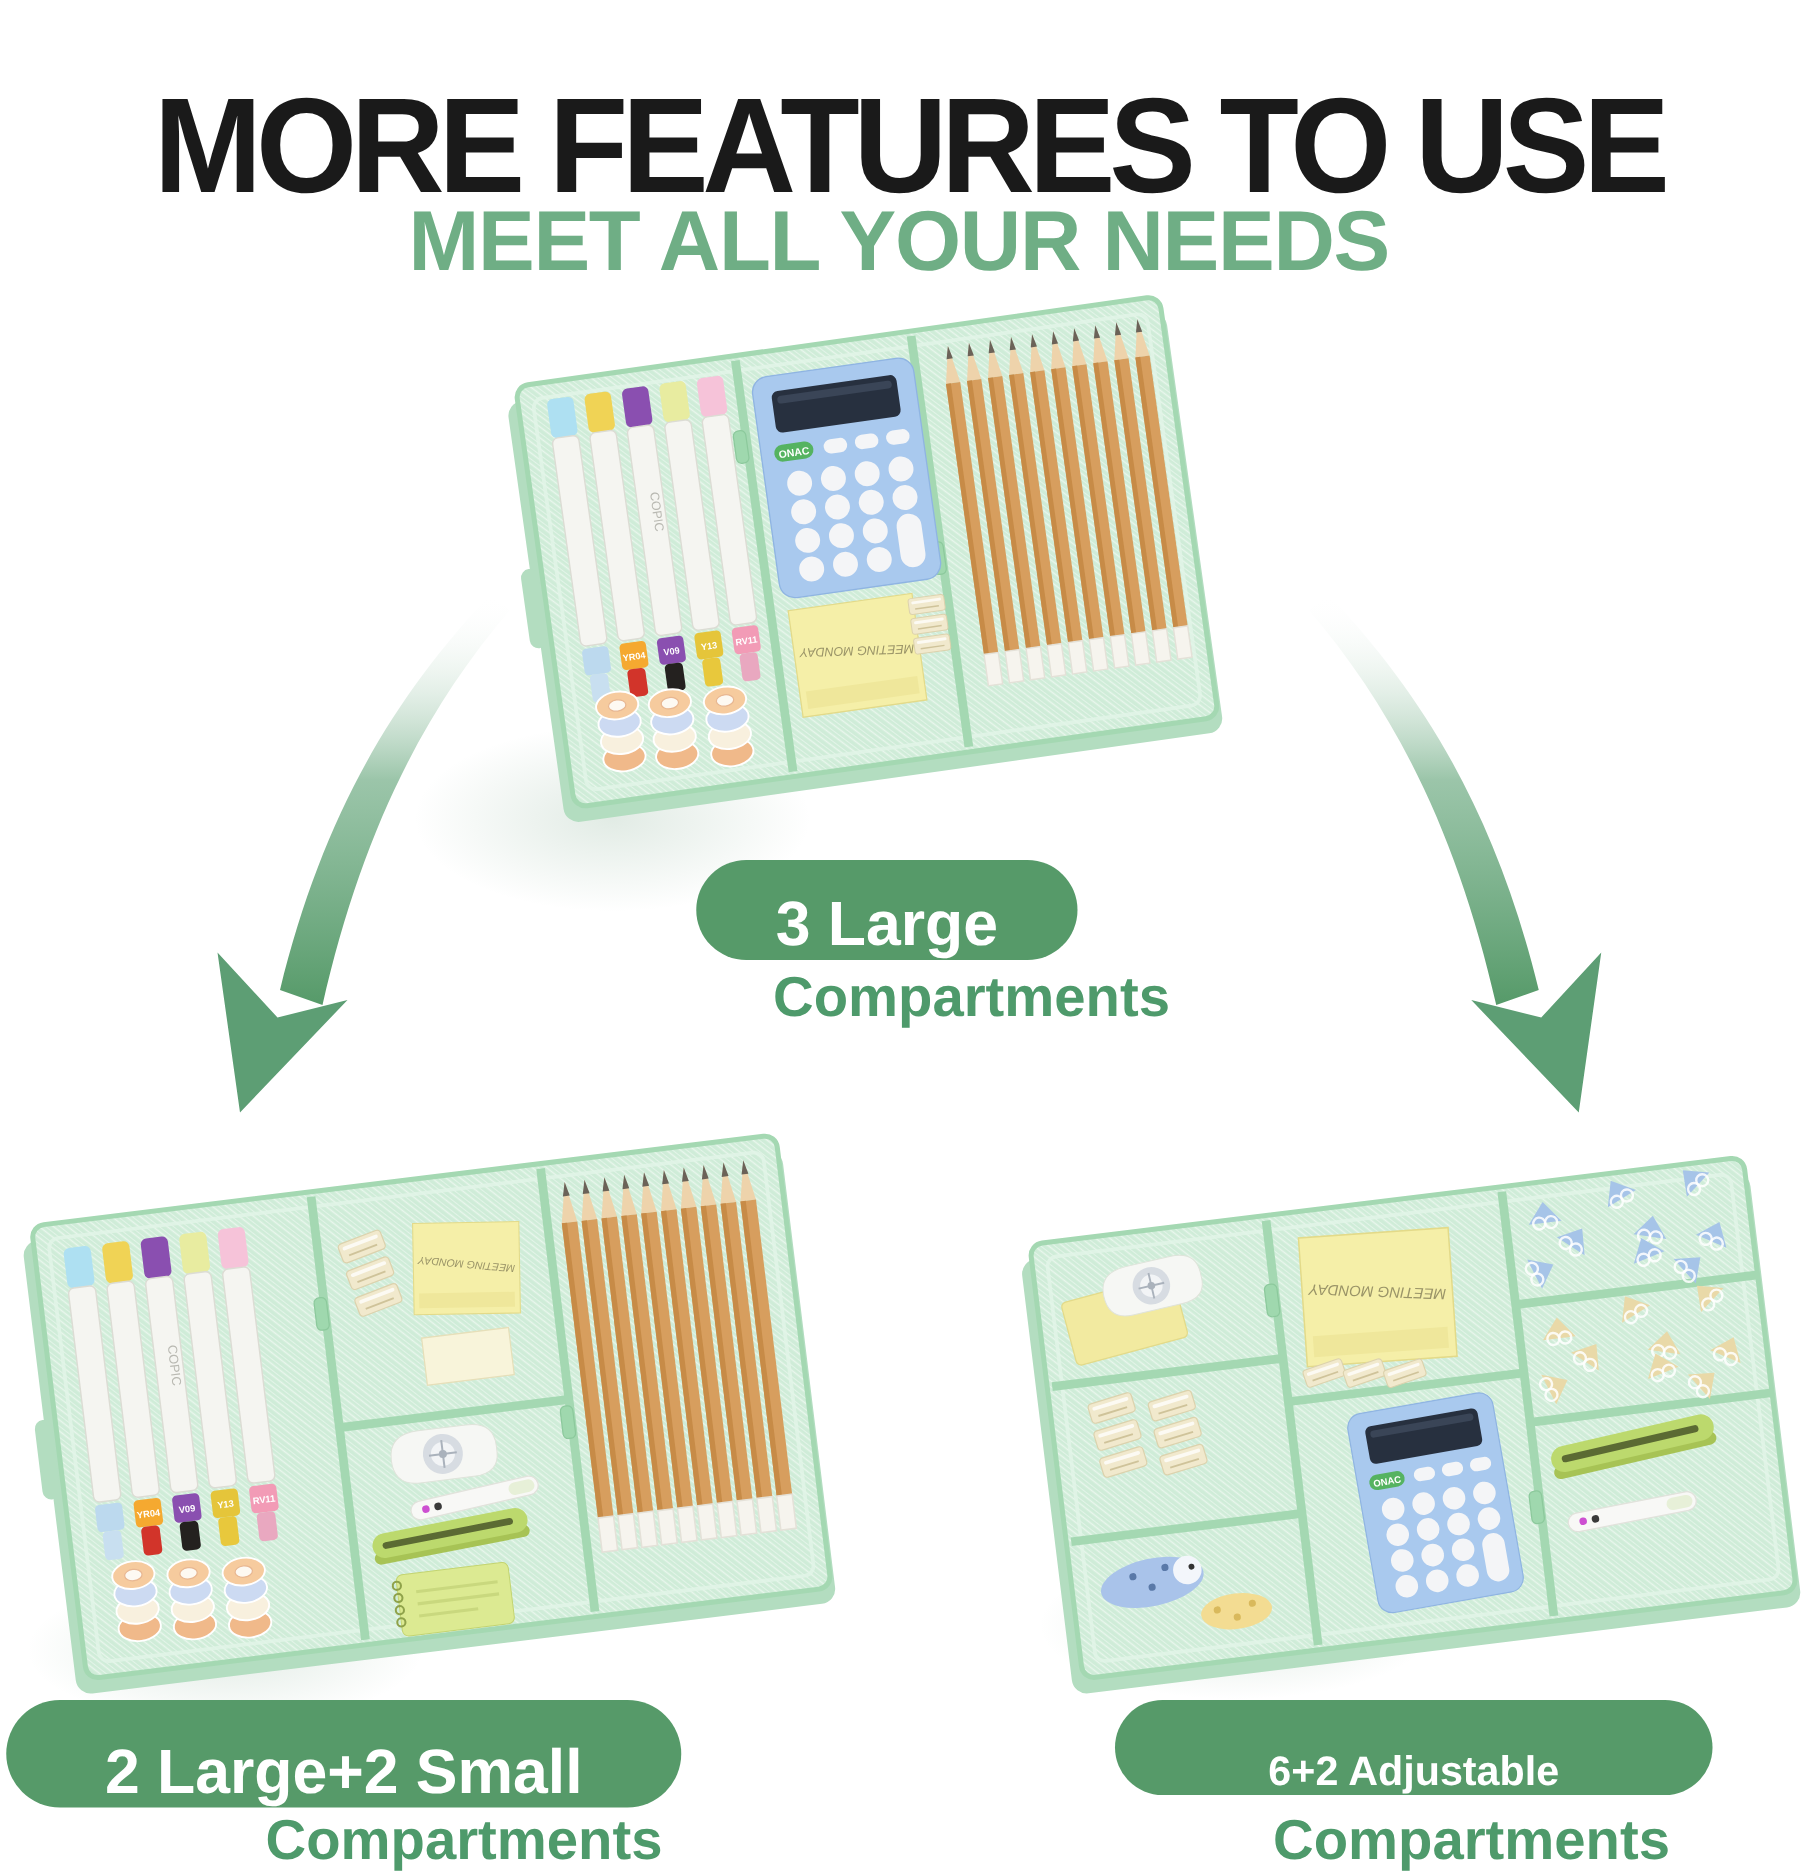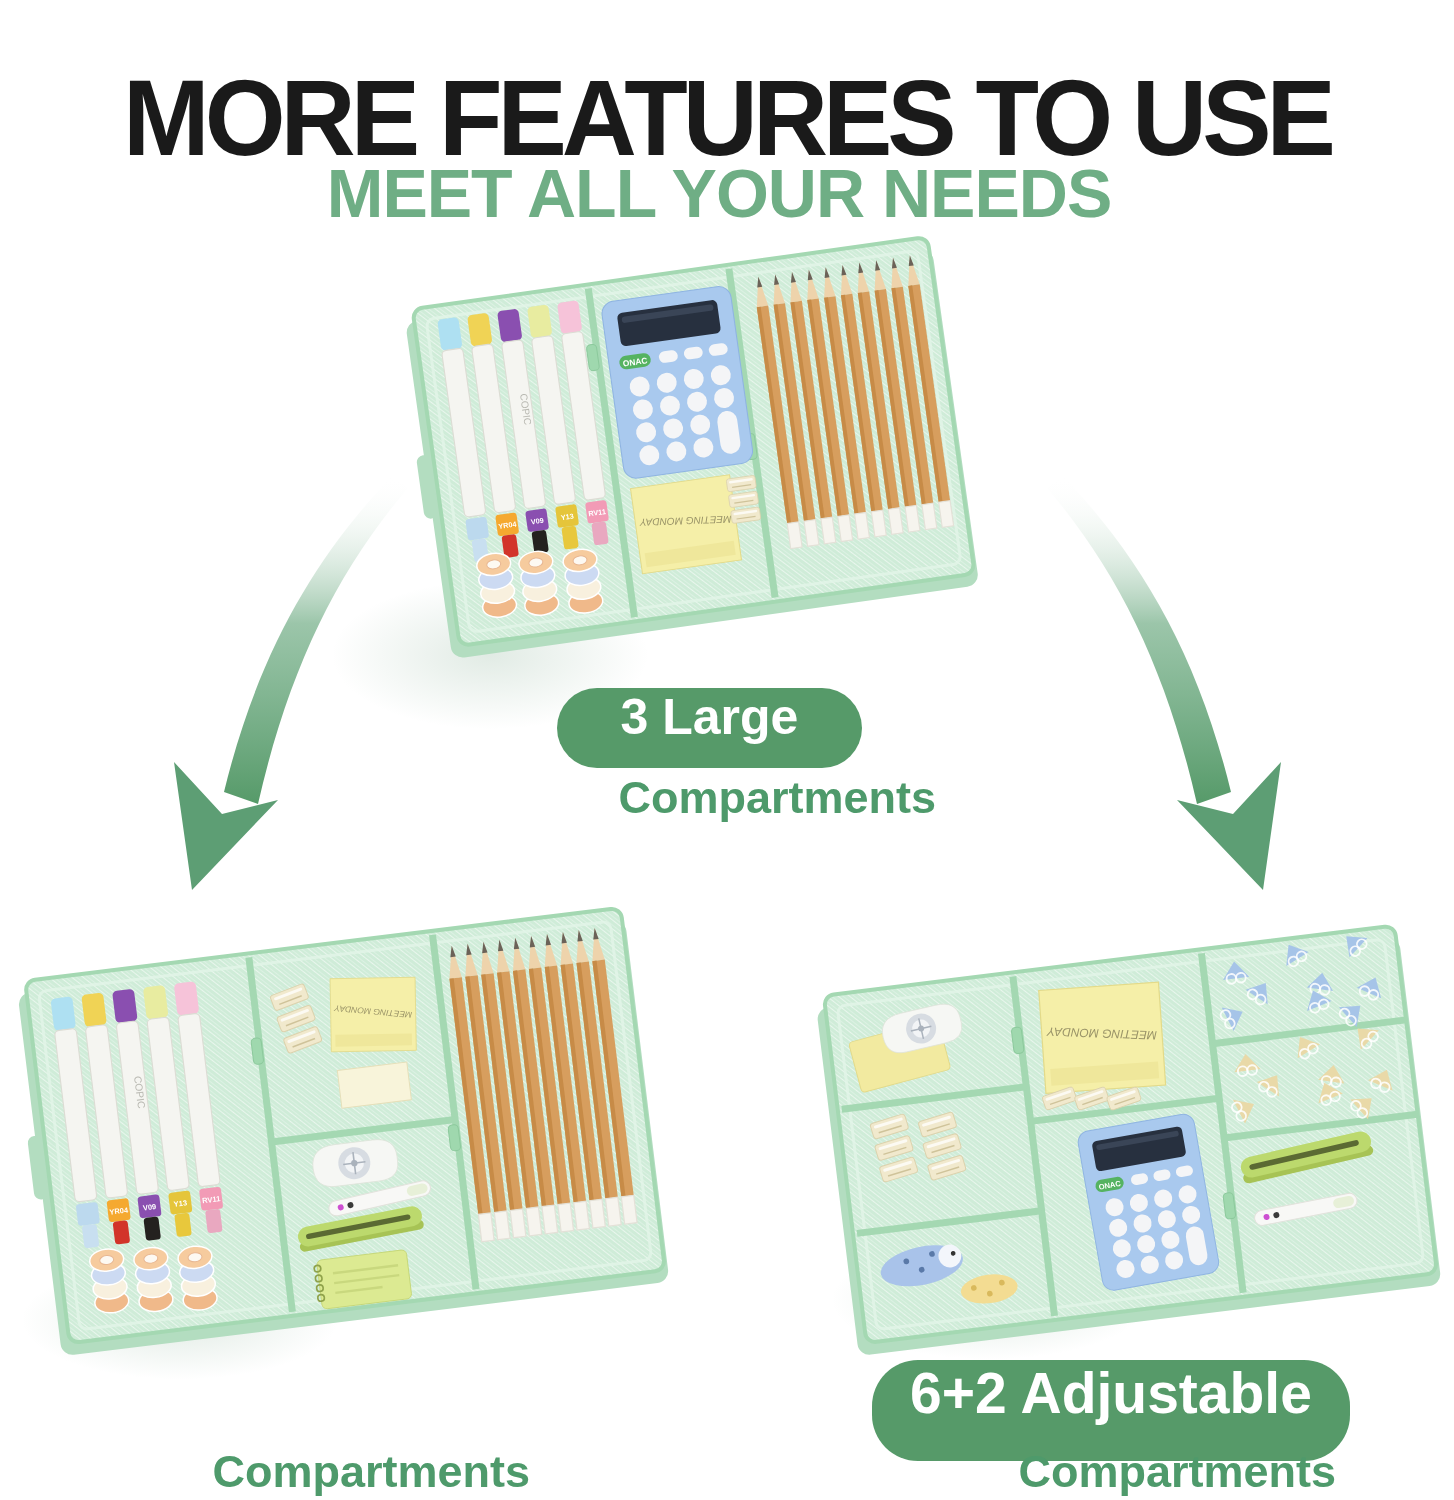--- a/index.html
+++ b/index.html
@@ -4,26 +4,26 @@
 <style>
   html,body{margin:0;padding:0;background:#fff;}
   .canvas{position:relative;width:1454px;height:1500px;background:#fff;overflow:hidden;
           font-family:"Liberation Sans","DejaVu Sans",sans-serif;border-radius:12px;}
   .title{position:absolute;left:0;right:0;top:-14px;text-align:center;
          font-size:104px;font-weight:bold;letter-spacing:-5px;
          color:var(--title-color,#1a1a1a);white-space:nowrap;transform:scaleY(1.04);transform-origin:top center;}
   .subtitle{position:absolute;left:0;right:16px;top:98px;text-align:center;
          font-size:68px;font-weight:bold;letter-spacing:-1px;
          color:var(--subtitle-green,#6fae85);white-space:nowrap;}
-  .badge{position:absolute;display:flex;align-items:flex-start;justify-content:center;
+  .badge{position:absolute;display:flex;align-items:flex-end;justify-content:center;
          background:var(--badge-green,#569a69);color:#fff;font-weight:bold;
          border-radius:46px;white-space:nowrap;}
   .badge-top{left:557px;top:688px;width:305px;height:80px;font-size:50px;}
   .badge-bl{left:5px;top:1360px;width:540px;height:86px;font-size:50px;}
-  .badge-br{left:872px;top:1360px;width:478px;height:101px;font-size:57px;}
+  .badge-br{left:892px;top:1360px;width:478px;height:76px;font-size:33px;}
   .caption{position:absolute;text-align:right;font-weight:bold;font-size:45px;
          color:var(--caption-green,#4e9a6b);white-space:nowrap;}
   .cap-top{left:486px;top:772px;width:450px;}
   .cap-bl{left:30px;top:1446px;width:500px;}
   .cap-br{left:886px;top:1446px;width:450px;}
   .tray{position:absolute;}
   .tray-top{left:350px;top:192px;}
   .tray-bl{left:0px;top:878px;}
   .tray-br{left:795px;top:905px;}
   .arrow{position:absolute;}
@@ -347,20 +347,23 @@
           <use href="#clip" transform="translate(458,201) rotate(70) scale(1.2)"></use>
           <use href="#clip" transform="translate(520,205) rotate(-15) scale(1.2)"></use>
           <use href="#clip" transform="translate(572,211) rotate(55) scale(1.2)"></use>
         </g>
         <use href="#stapler" transform="translate(440,268) rotate(-6) scale(0.95)"></use>
         <use href="#whitepen" transform="translate(448,322) rotate(-4)"></use>
       </g>
     </svg>
   </div>
 
+  <div class="badge badge-bl">
+    <span>2 Large+2 Small</span>
+  </div>
   <div class="caption cap-bl">Compartments</div>
 
   <div class="badge badge-br">
     <span>6+2 Adjustable</span>
   </div>
   <div class="caption cap-br">Compartments</div>
 
 </div>
 
 </body></html>

